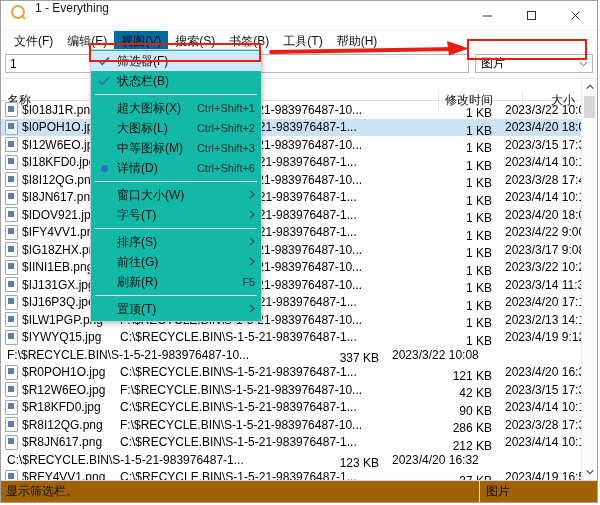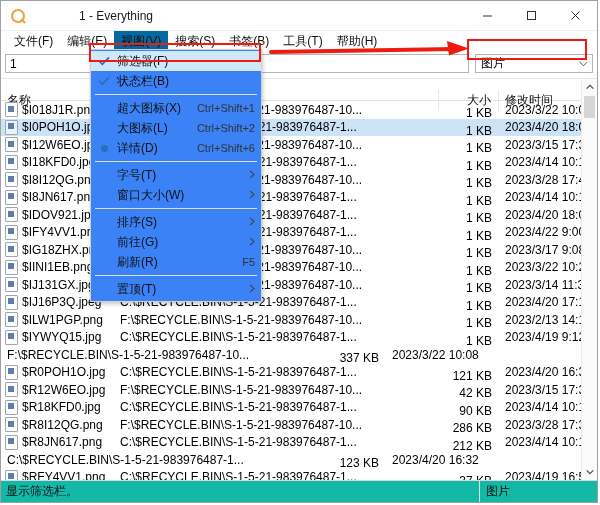--- a/index.html
+++ b/index.html
@@ -21,25 +21,23 @@
     box-sizing: border-box;
     background: #fff;
     display: flex;
     flex-direction: column;
   }
 
   
   .titlebar {
     height: 29px;
     display: flex;
-    align-items: center;
     background: #ffffff;
     border-bottom: 1px solid #f0f0f0;
     flex: none;
-    gap: 44px;
   }
   .title-icon {
     width: 22px; height: 22px;
     margin-left: 7px; margin-right: 5px;
     position: relative;
     flex: none;
   }
   .title-icon .mag-circle {
     position: absolute;
     width: 10px; height: 10px;
@@ -263,21 +261,21 @@
     background: #d6d6d6;
     flex: none;
     margin-top: 1px;
   }
   .vstrack { flex: 1; }
 
   
   .statusbar {
     height: 21px;
     border-top: 1px solid #d9d9d9;
-    background: #14b8a6;
+    background: #a16207;
     display: flex;
     align-items: center;
     font-size: 12px;
     color: #111;
     flex: none;
   }
   .status-left { padding-left: 5px; flex: 1; white-space: nowrap; }
   .status-right {
     width: 118px;
     border-left: 1px solid #e0e0e0;
@@ -287,21 +285,21 @@
     box-sizing: border-box;
     white-space: nowrap;
   }
 
   
   .dropdown {
     position: absolute;
     left: 89px;
     top: 48px;
     width: 170px;
-    background: #3b82f6;
+    background: #14b8a6;
     border: 1px solid #cfcfcf;
     box-shadow: 1px 2px 4px rgba(0,0,0,0.22);
     z-index: 40;
     padding: 1px 0 2px 0;
     font-size: 12px;
   }
   .mi {
     height: 20px;
     display: flex;
     align-items: center;
@@ -401,22 +399,22 @@
           </svg>
       </div>
     </div>
   </div>
 
   <div class="listwrap">
 
     <div class="colheader">
       <div class="ch ch-name">名称</div>
       <div class="ch ch-path"></div>
+      <div class="ch ch-date">修改时间</div>
       <div class="ch ch-size">大小</div>
-      <div class="ch ch-date">修改时间</div>
     </div>
 
     <div class="rows" id="rows-container">
         <div class="row">
           <div class="c-name">
             <span class="fileicon"></span>
             <span class="nm">$I018J1R.png</span>
           </div>
           <div class="c-path">F:\$RECYCLE.BIN\S-1-5-21-983976487-10...</div>
           <div class="c-size">1 KB</div>
@@ -648,41 +646,46 @@
         <div class="gut"></div>
         <div class="lbl">超大图标(X)</div>
         <div class="acc">Ctrl+Shift+1</div>
       </div>
       <div class="mi">
         <div class="gut"></div>
         <div class="lbl">大图标(L)</div>
         <div class="acc">Ctrl+Shift+2</div>
       </div>
       <div class="mi">
+        <div class="gut"></div>
+        <div class="lbl">中等图标(M)</div>
+        <div class="acc">Ctrl+Shift+3</div>
+      </div>
+      <div class="mi">
         <div class="gut">
           <span class="radiodot"></span>
         </div>
         <div class="lbl">详情(D)</div>
         <div class="acc">Ctrl+Shift+6</div>
       </div>
       <div class="msep"></div>
+      <div class="mi">
+        <div class="gut"></div>
+        <div class="lbl">窗口大小(W)</div>
+        <div class="sub"><svg width="6" height="9" viewBox="0 0 6 9">
+            <polyline points="1,0.8 5,4.5 1,8.2" fill="none" stroke="#444" stroke-width="1.1"></polyline>
+          </svg></div>
+      </div>
       <div class="mi">
         <div class="gut"></div>
         <div class="lbl">字号(T)</div>
         <div class="sub"><svg width="6" height="9" viewBox="0 0 6 9">
             <polyline points="1,0.8 5,4.5 1,8.2" fill="none" stroke="#444" stroke-width="1.1"></polyline>
           </svg></div>
       </div>
-      <div class="mi">
-        <div class="gut"></div>
-        <div class="lbl">窗口大小(W)</div>
-        <div class="sub"><svg width="6" height="9" viewBox="0 0 6 9">
-            <polyline points="1,0.8 5,4.5 1,8.2" fill="none" stroke="#444" stroke-width="1.1"></polyline>
-          </svg></div>
-      </div>
       <div class="msep"></div>
       <div class="mi">
         <div class="gut"></div>
         <div class="lbl">排序(S)</div>
         <div class="sub"><svg width="6" height="9" viewBox="0 0 6 9">
             <polyline points="1,0.8 5,4.5 1,8.2" fill="none" stroke="#444" stroke-width="1.1"></polyline>
           </svg></div>
       </div>
       <div class="mi">
         <div class="gut"></div>

